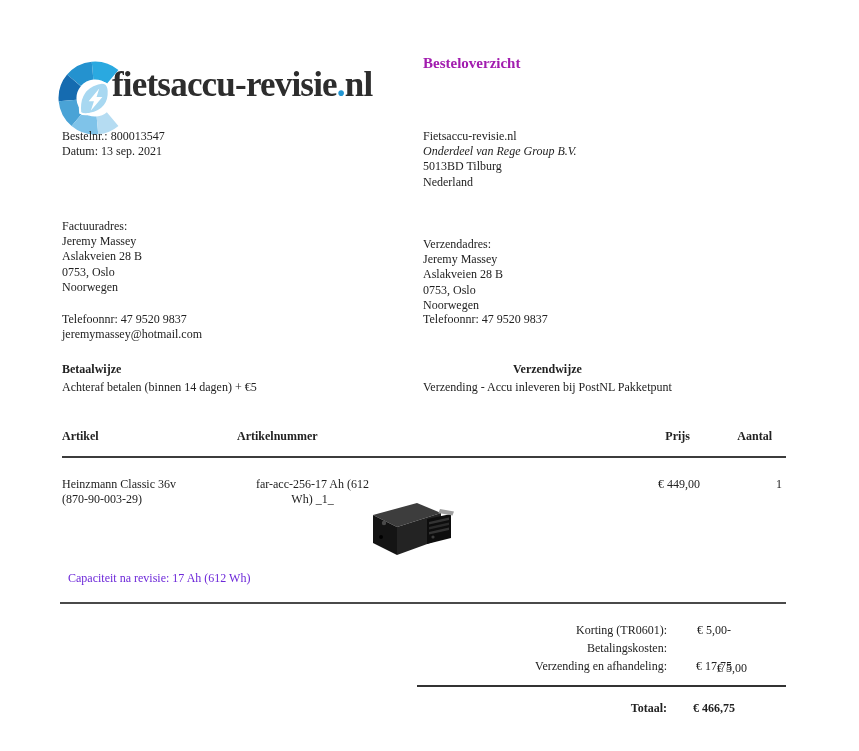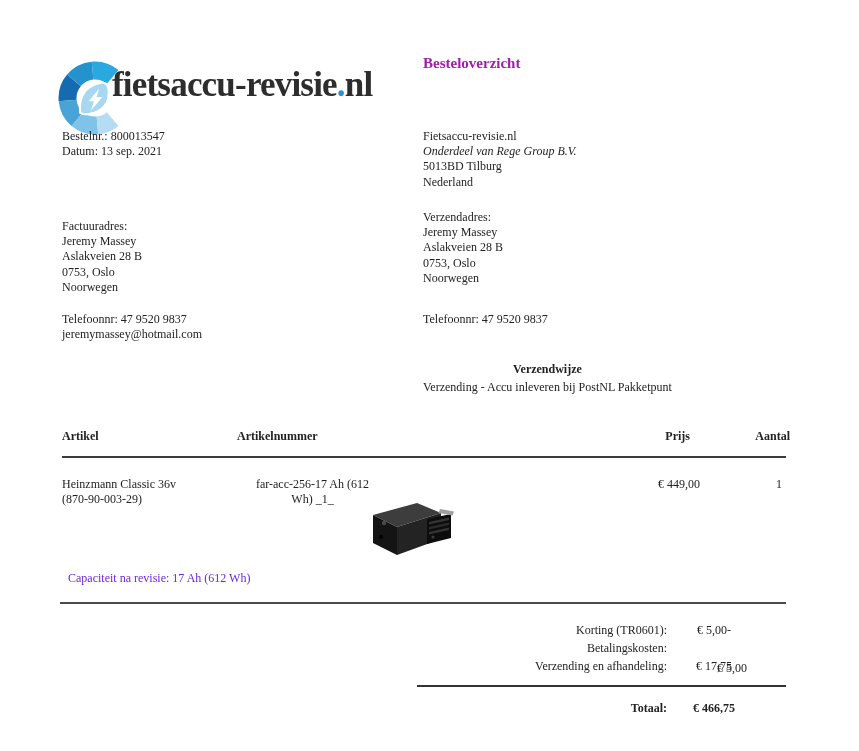--- a/index.html
+++ b/index.html
@@ -65,41 +65,45 @@
     <div>Jeremy Massey</div>
     <div>Aslakveien 28 B</div>
     <div>0753, Oslo</div>
     <div>Noorwegen</div>
   </div>
   <div class="abs lh" style="left:62px;top:312px;">
     <div>Telefoonnr: 47 9520 9837</div>
     <div>jeremymassey@hotmail.com</div>
   </div>
 
-  <div class="abs lh" style="left:423px;top:210px;">
+  <div class="abs lh" style="left:423px;top:237px;">
     <div>Verzendadres:</div>
     <div>Jeremy Massey</div>
     <div>Aslakveien 28 B</div>
     <div>0753, Oslo</div>
     <div>Noorwegen</div>
   </div>
   <div class="abs lh" style="left:423px;top:312px;">
     <div>Telefoonnr: 47 9520 9837</div>
   </div>
 
+  <div class="abs" style="left:62px;top:360px;line-height:18px;">
+    <div class="b">Betaalwijze</div>
+    <div>Achteraf betalen (binnen 14 dagen) + €5</div>
+  </div>
 
   <div class="abs" style="left:423px;top:360px;line-height:18px;text-align:center;">
     <div class="b">Verzendwijze</div>
     <div>Verzending - Accu inleveren bij PostNL Pakketpunt</div>
   </div>
 
   <div class="abs b" style="left:62px;top:429px;">Artikel</div>
   <div class="abs b" style="left:237px;top:429px;">Artikelnummer</div>
   <div class="abs b right" style="left:590px;top:429px;width:100px;">Prijs</div>
-  <div class="abs b right" style="left:682px;top:429px;width:108px;">Aantal</div>
+  <div class="abs b right" style="left:682px;top:429px;width:90px;">Aantal</div>
 
   <div class="divider" style="left:62px;top:456px;width:724px;"></div>
 
   <div class="abs lh" style="left:62px;top:477px;width:165px;">
     <div>Heinzmann Classic 36v</div>
     <div>(870-90-003-29)</div>
   </div>
   <div class="abs lh center" style="left:230px;top:477px;width:165px;">
     <div>far-acc-256-17 Ah (612</div>
     <div>Wh) _1_</div>

